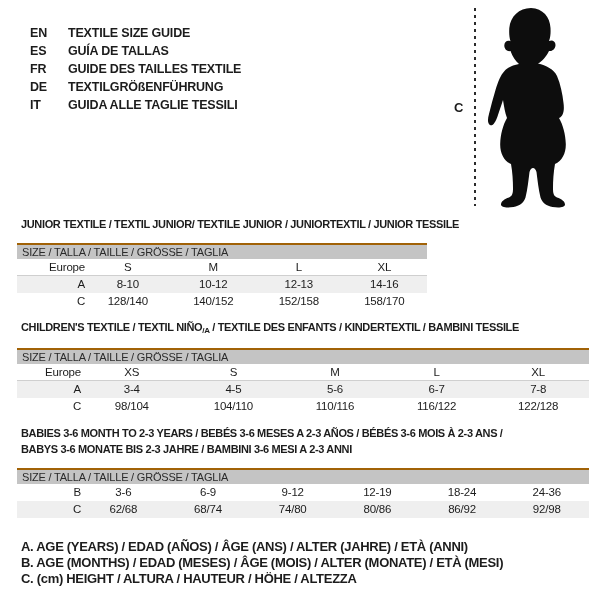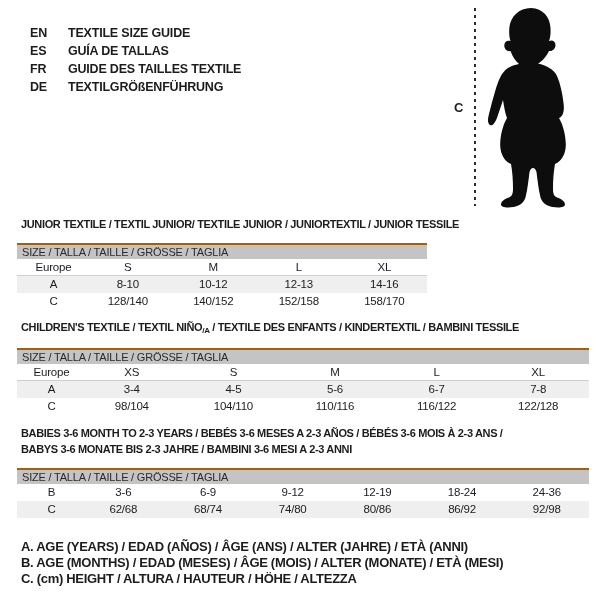--- a/index.html
+++ b/index.html
@@ -37,21 +37,21 @@
   .t1 { width:410px; }
   .t2, .t3 { width:572px; }
 
   .size-bar {
     height:16px; line-height:15px; background:#c4c4c4; border-top:2px solid #a16207;
     font-size:11px; color:#2a2a2a; padding-left:5px; letter-spacing:-0.2px;
   }
   .trow { display:flex; height:17px; line-height:17px; font-size:11.5px; letter-spacing:-0.2px; }
   .trow.shaded { background:#efefef; }
   .trow.rule { border-bottom:1px solid #cfcfcf; }
-  .rlbl { width:68px; padding-left:5px; text-align:center; }
+  .rlbl { width:68px; padding-left:5px; text-align:right; }
   .t2 .rlbl, .t3 .rlbl { width:64px; }
   .cell { flex:1; text-align:center; }
 
   
   .footnotes { position:absolute; left:21px; top:539px; }
   .footnote {
     font-size:13px; font-weight:bold; letter-spacing:-0.3px;
     line-height:16px; white-space:nowrap;
   }
 </style>
@@ -69,20 +69,24 @@
       <span class="lang-code">ES</span>
       <span class="lang-title">GUÍA DE TALLAS</span>
     </div>
     <div class="lang-row">
       <span class="lang-code">FR</span>
       <span class="lang-title">GUIDE DES TAILLES TEXTILE</span>
     </div>
     <div class="lang-row">
       <span class="lang-code">DE</span>
       <span class="lang-title">TEXTILGRÖßENFÜHRUNG</span>
+    </div>
+    <div class="lang-row">
+      <span class="lang-code">IT</span>
+      <span class="lang-title">GUIDA ALLE TAGLIE TESSILI</span>
     </div>
   </div>
 
   <div class="figure">
     <div class="measure-line"></div>
     <span class="measure-label">C</span>
     <svg class="silhouette-svg" width="94" height="202" viewBox="0 0 94 202" aria-hidden="true">
       <path fill="#0d0d0d" d="
         M45,2
         C57,2.5 64,11 64.5,22

